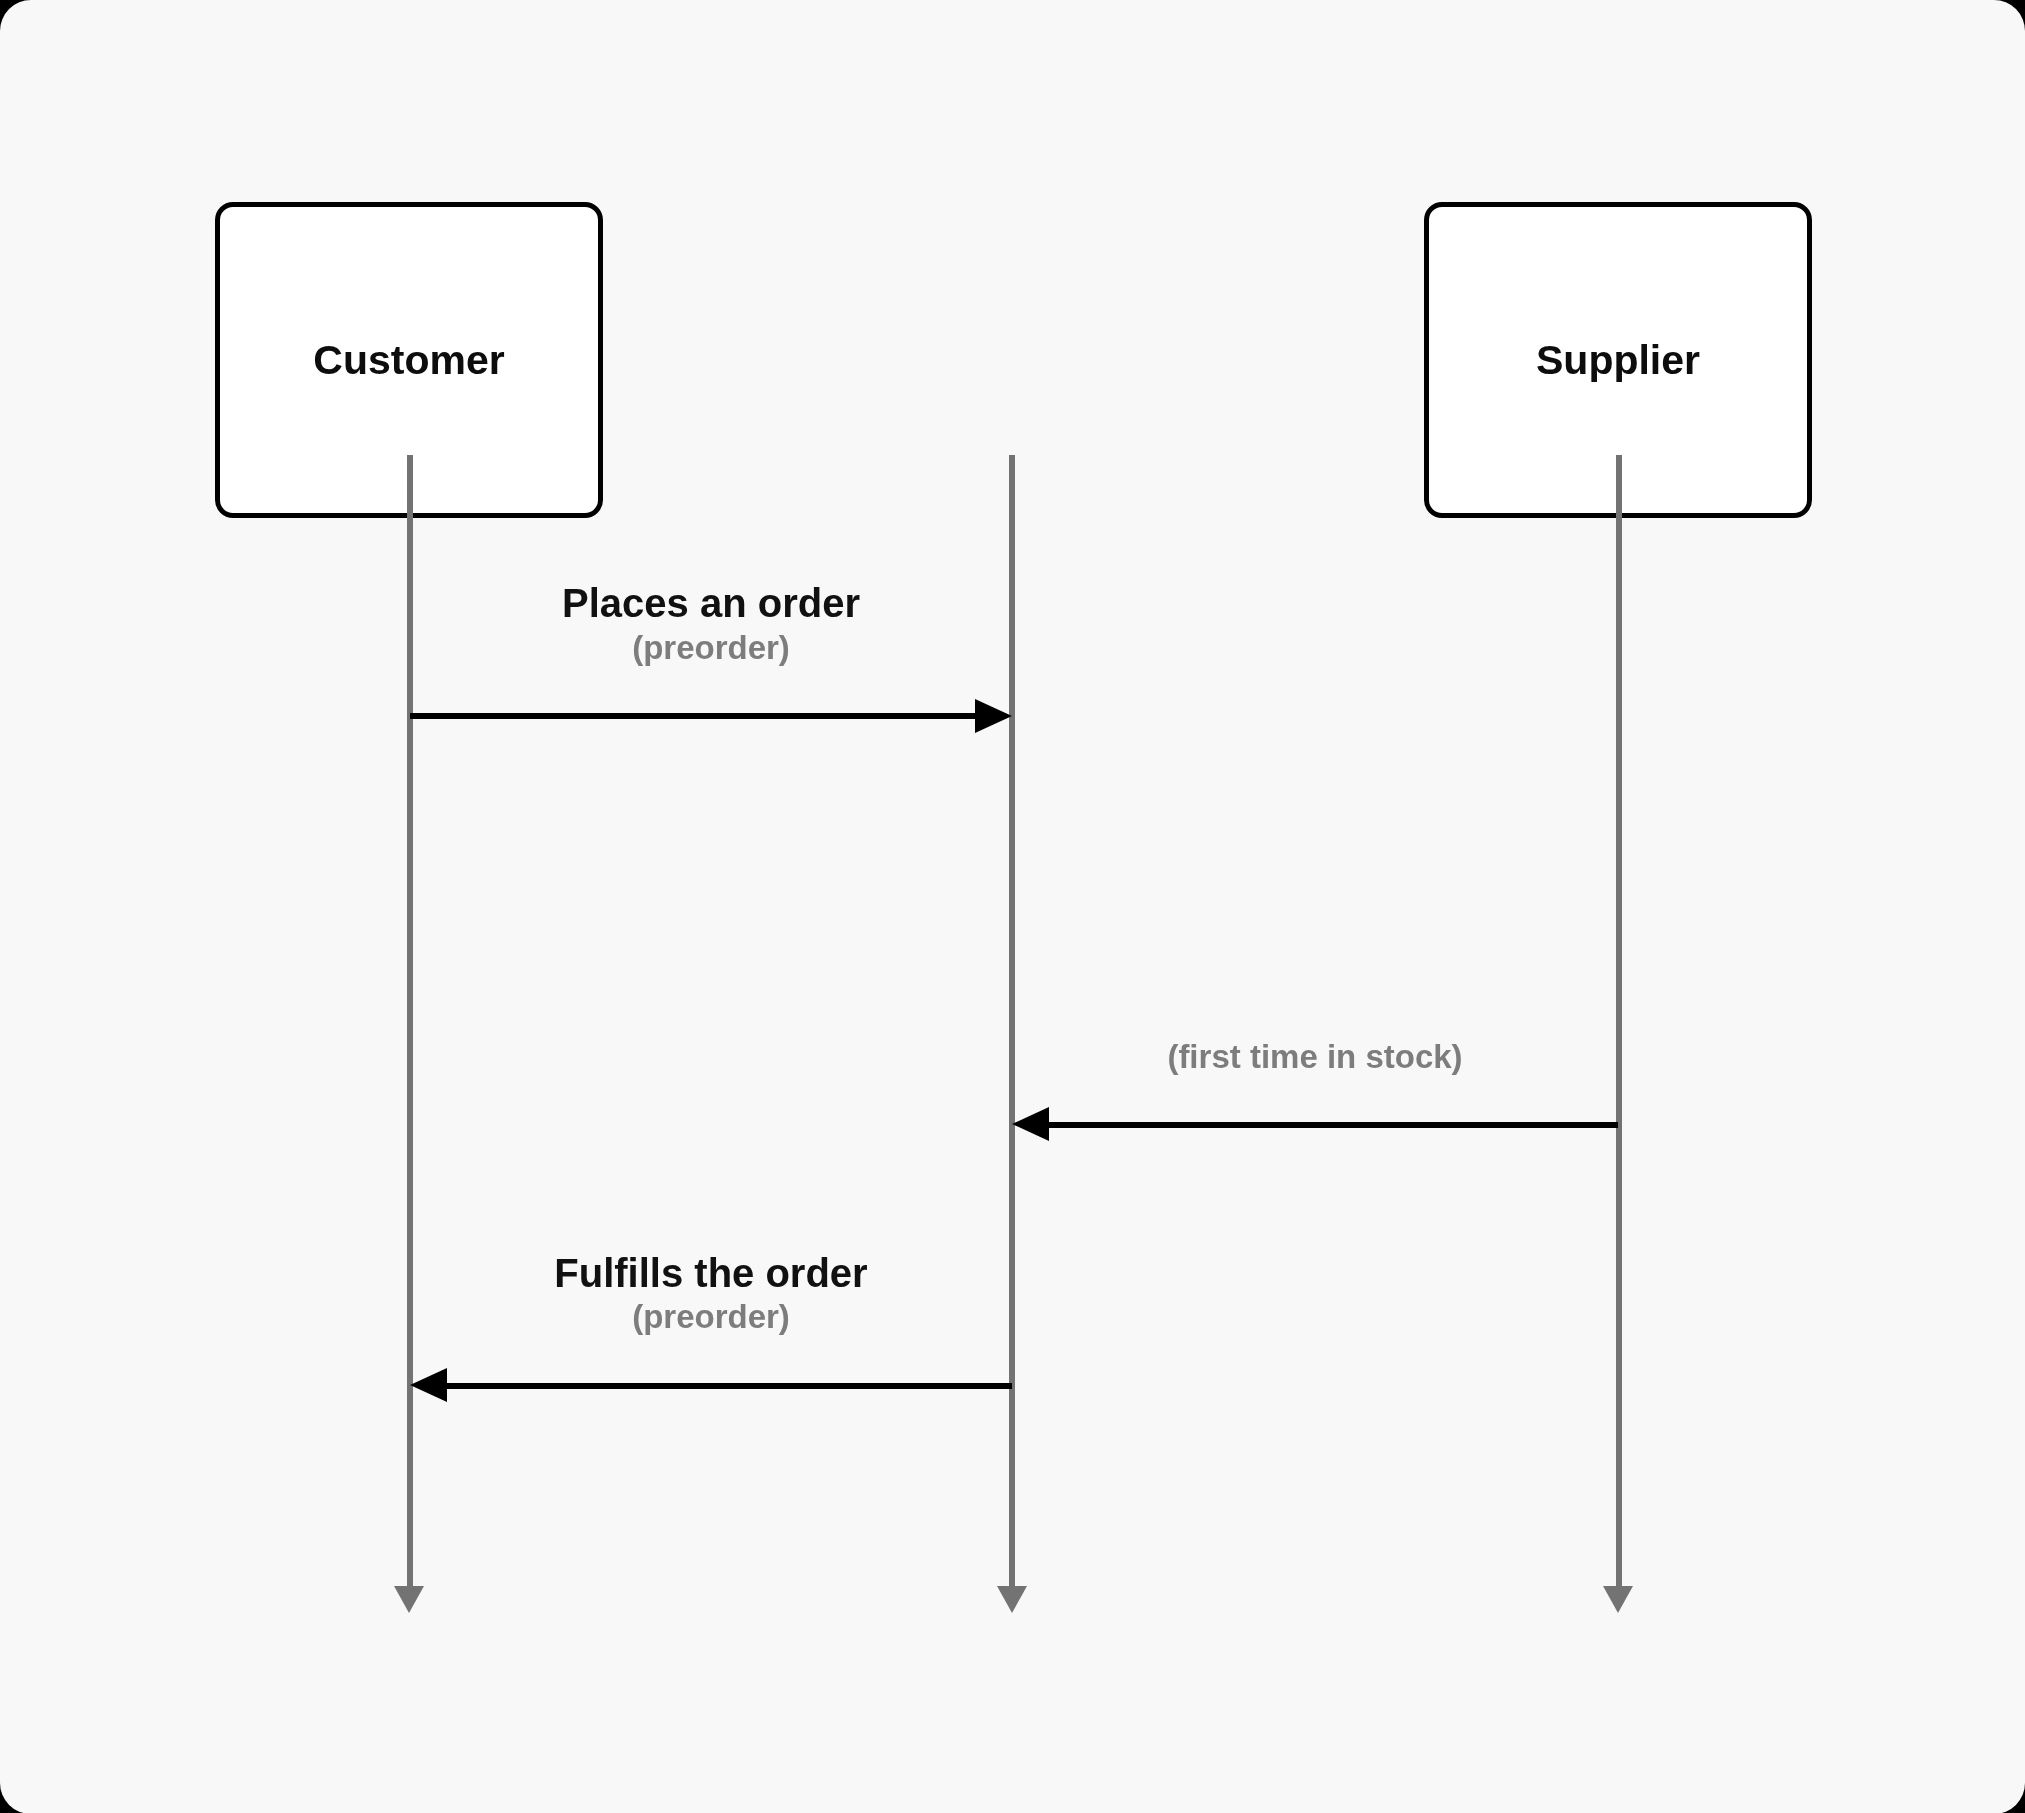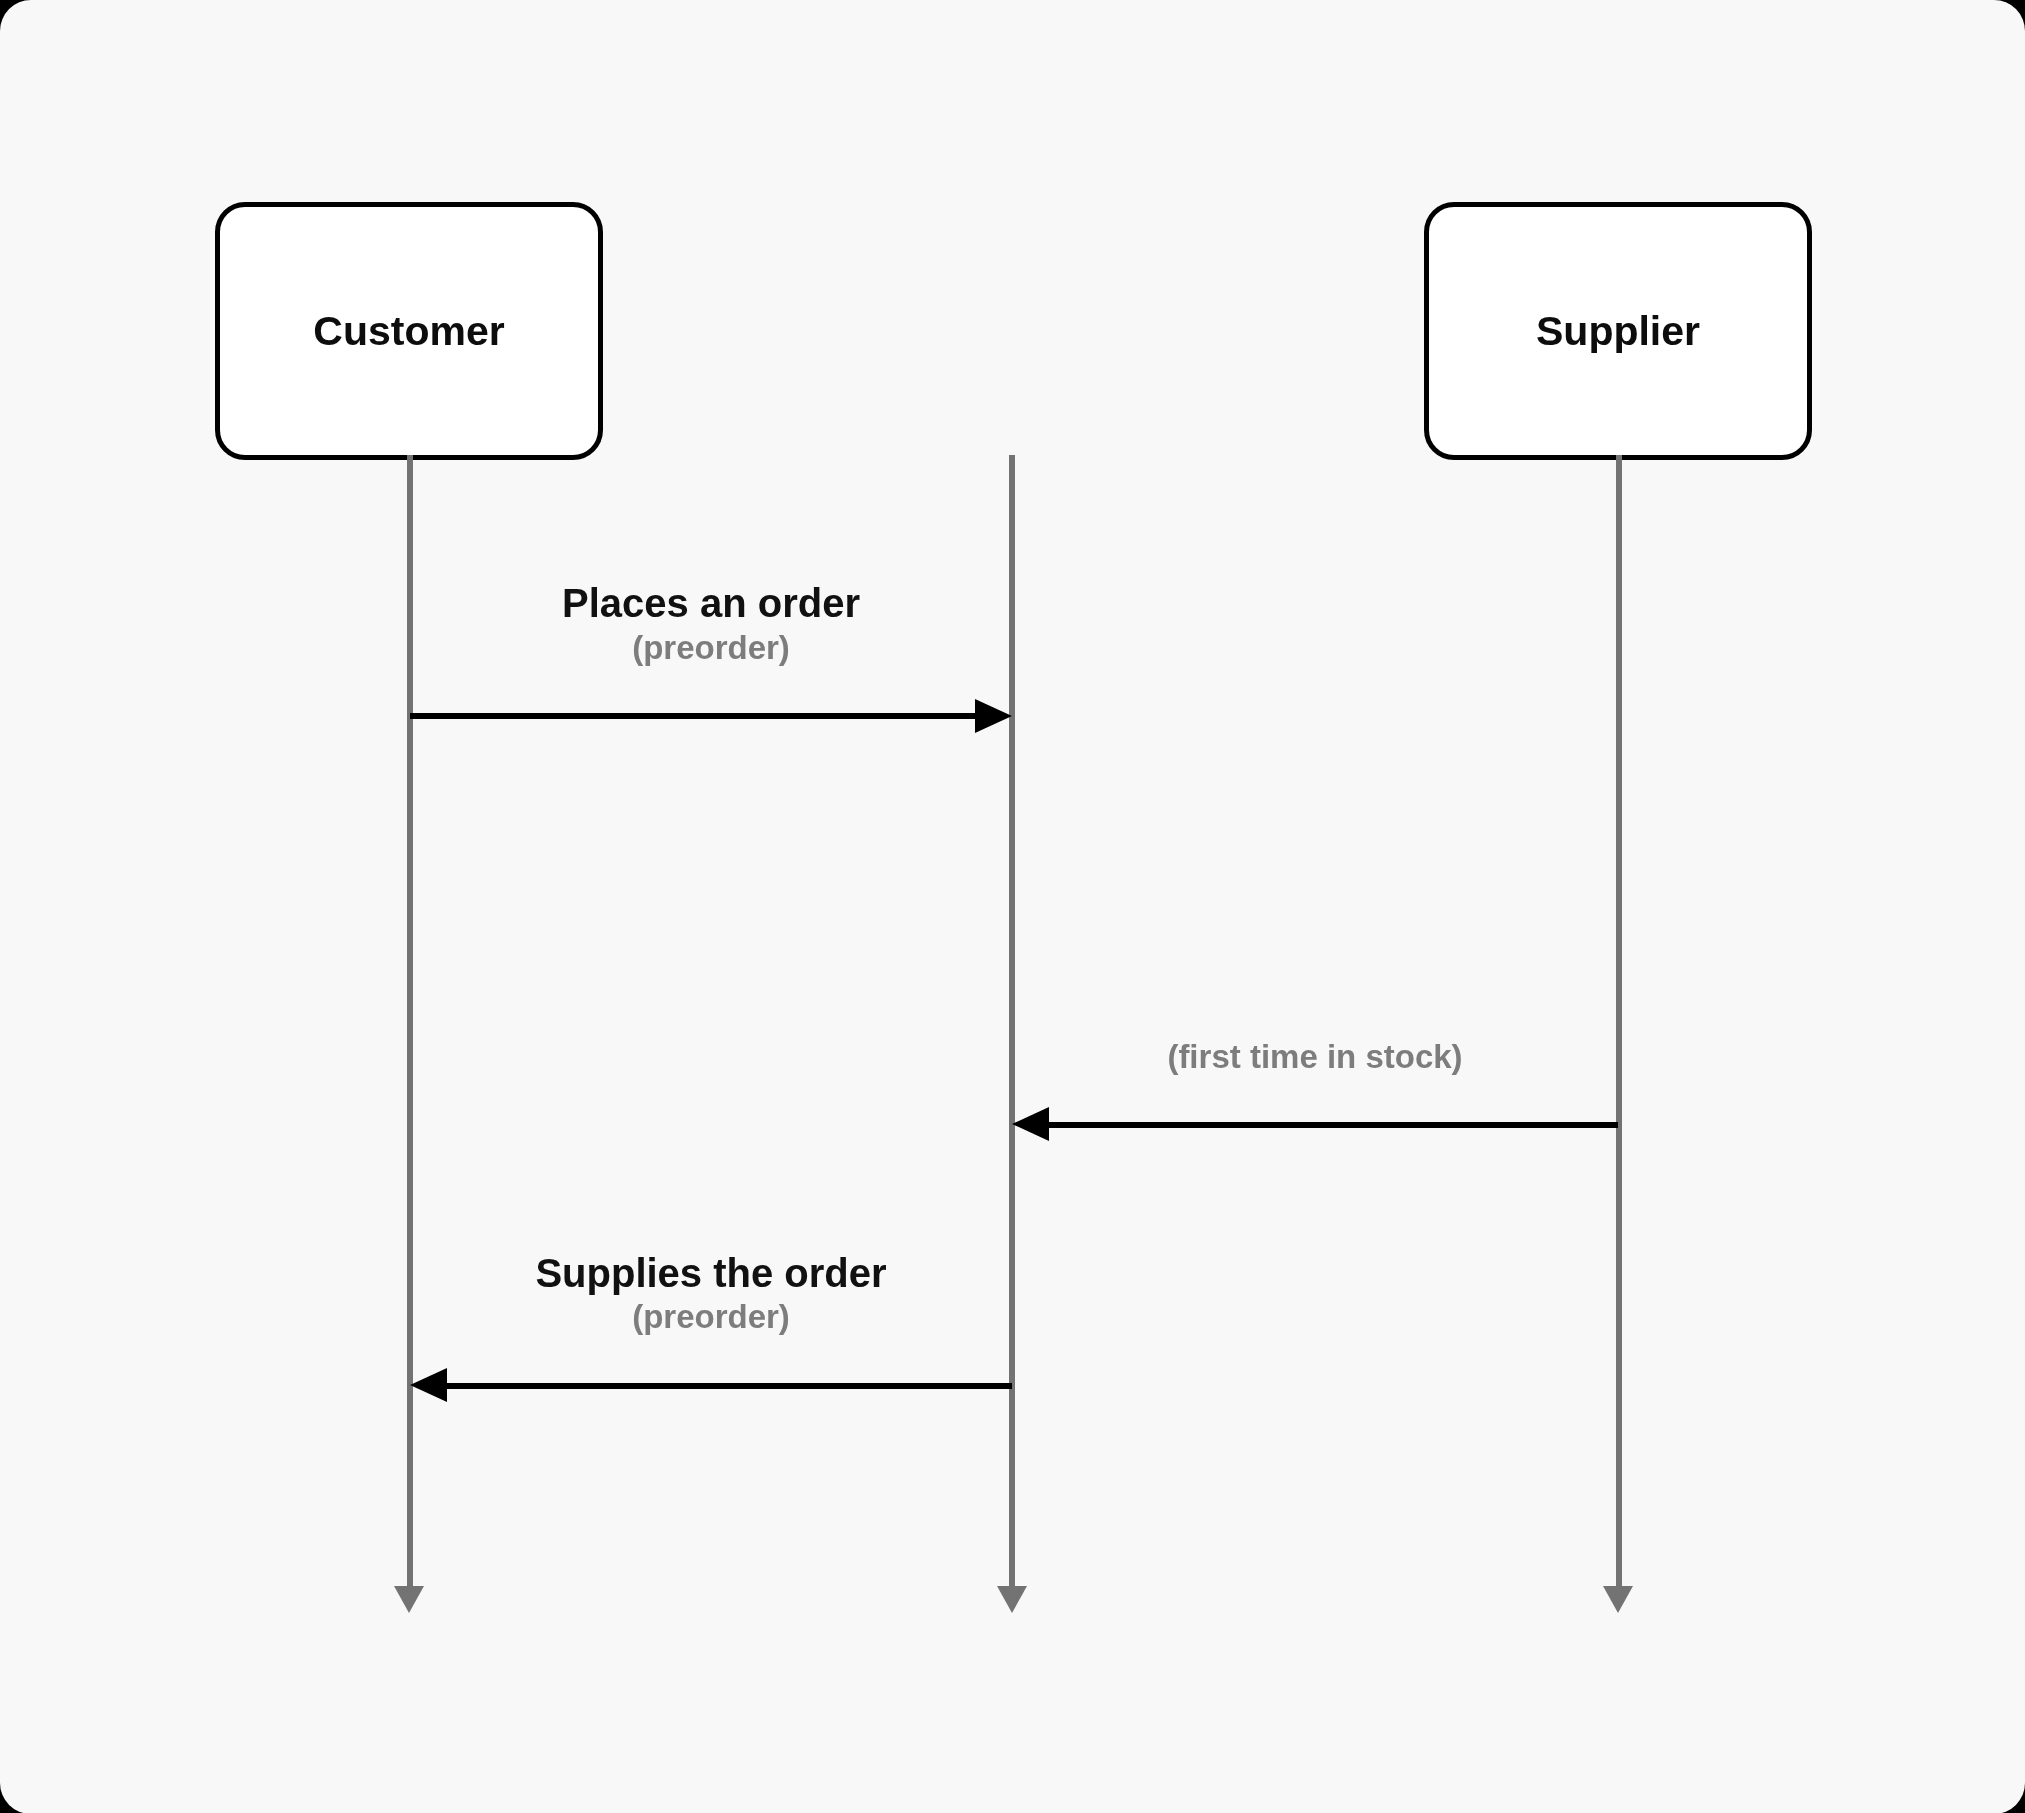--- a/index.html
+++ b/index.html
@@ -14,25 +14,25 @@
     height: 1814px;
     background: #f8f8f8;
     border-radius: 31px;
     overflow: hidden;
   }
   
   .actor-box {
     position: absolute;
     top: 202px;
     width: 388px;
-    height: 258px;
+    height: 316px;
     box-sizing: border-box;
     background: #ffffff;
     border: 5.8px solid #000000;
-    border-radius: 30px;
+    border-radius: 18px;
     display: flex;
     align-items: center;
     justify-content: center;
   }
   .actor-box .actor-label {
     font-size: 41px;
     font-weight: bold;
     color: #0d0d0d;
     letter-spacing: 0px;
   }
@@ -130,19 +130,19 @@
 
   <div class="msg-label" style="left:711px; top:580px;">Places an order</div>
   <div class="msg-note" style="left:711px; top:629px;">(preorder)</div>
   <div class="msg-line" style="left:410px; top:713px; width:567px;"></div>
   <div class="msg-head-right" style="left:975px; top:699px;"></div>
 
   <div class="msg-note" style="left:1315px; top:1038px;">(first time in stock)</div>
   <div class="msg-line" style="left:1049px; top:1122px; width:569px;"></div>
   <div class="msg-head-left" style="left:1012px; top:1107px;"></div>
 
-  <div class="msg-label" style="left:711px; top:1250px;">Supplies the order</div>
+  <div class="msg-label" style="left:711px; top:1250px;">Fulfills the order</div>
   <div class="msg-note" style="left:711px; top:1298px;">(preorder)</div>
   <div class="msg-line" style="left:447px; top:1383px; width:565px;"></div>
   <div class="msg-head-left" style="left:410px; top:1368px;"></div>
 
 </div>
 
 
 </body></html>

